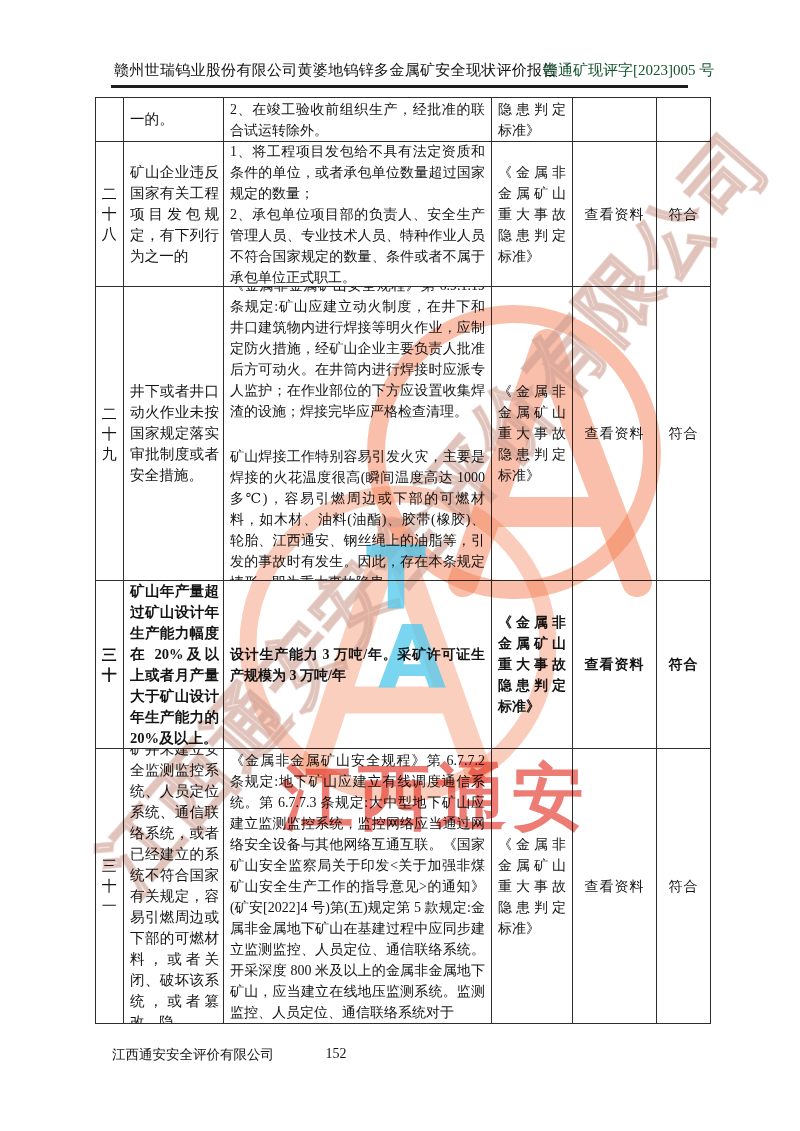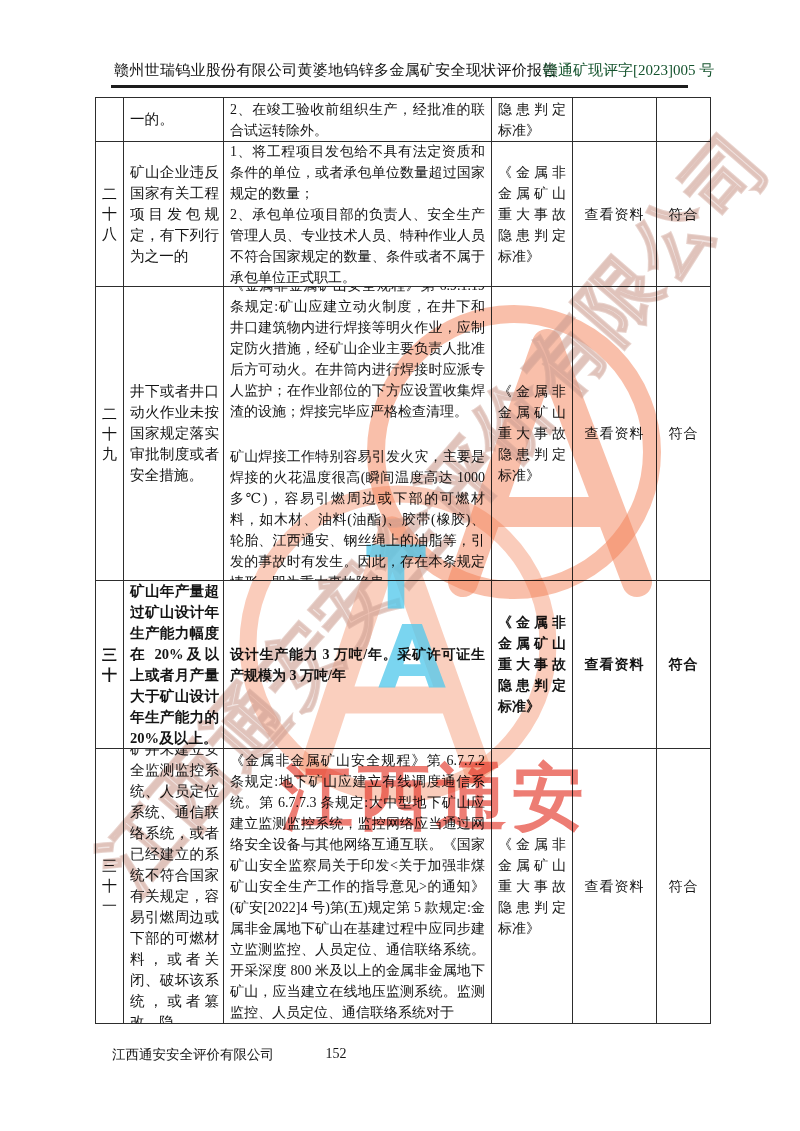--- a/index.html
+++ b/index.html
@@ -17,21 +17,21 @@
   
   table.eval{border-collapse:collapse;table-layout:fixed;position:absolute;left:95px;top:97px;z-index:2;}
   table.eval td{border:1px solid #2d2d2d;padding:0;vertical-align:middle;font-size:14px;line-height:21px;color:#141414;}
   .cw{display:flex;flex-direction:column;justify-content:center;overflow:hidden;padding:0 6px;box-sizing:border-box;}
   .h44  .cw{height:43px;}
   .h145 .cw{height:144px;align-items:center;}
   .h294 .cw{height:293px;gap:24px;}
   .h168 .cw{height:167px;font-weight:bold;}
   .h275 .cw{height:274px;}
   .c-num .cw{padding:0 2px;align-items:center;}
-  .c-num .vtext{display:block;width:1.05em;font-size:15px;line-height:20px;word-break:break-all;text-align:center;}
+  .c-num .vtext{display:block;width:1.05em;font-size:15px;line-height:20px;word-break:break-all;}
   .c-item .cw{font-size:14.6px;line-height:21px;text-align:justify;padding:0 4px 0 6px;}
   .c-basis .cw{text-align:justify;}
   .c-basis p{margin:0;text-align:justify;}
   .c-std .cw{text-align:justify;}
   .c-method .cw,.c-result .cw{align-items:center;text-align:left;letter-spacing:1px;}
   
   .wm{position:absolute;left:0;top:0;width:800px;height:1131px;z-index:6;pointer-events:none;
       mix-blend-mode:multiply;filter:blur(.5px);}
   .wm svg{position:absolute;left:0;top:0;}
   .wm-diag{position:absolute;left:116px;top:826px;font-size:78px;font-weight:bold;white-space:nowrap;

